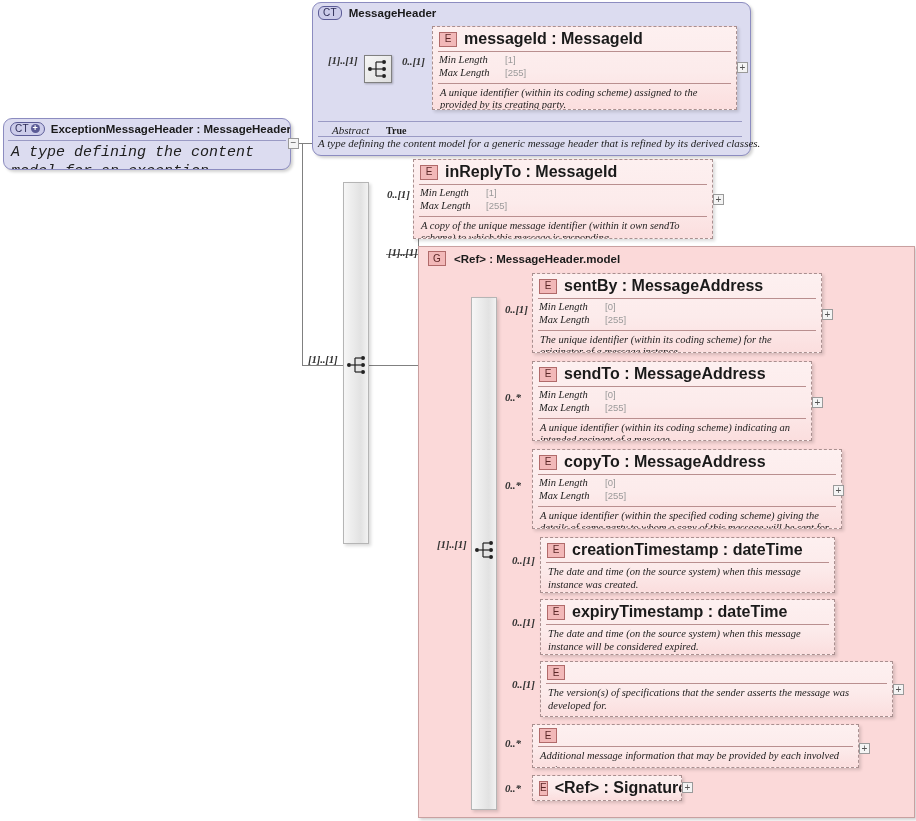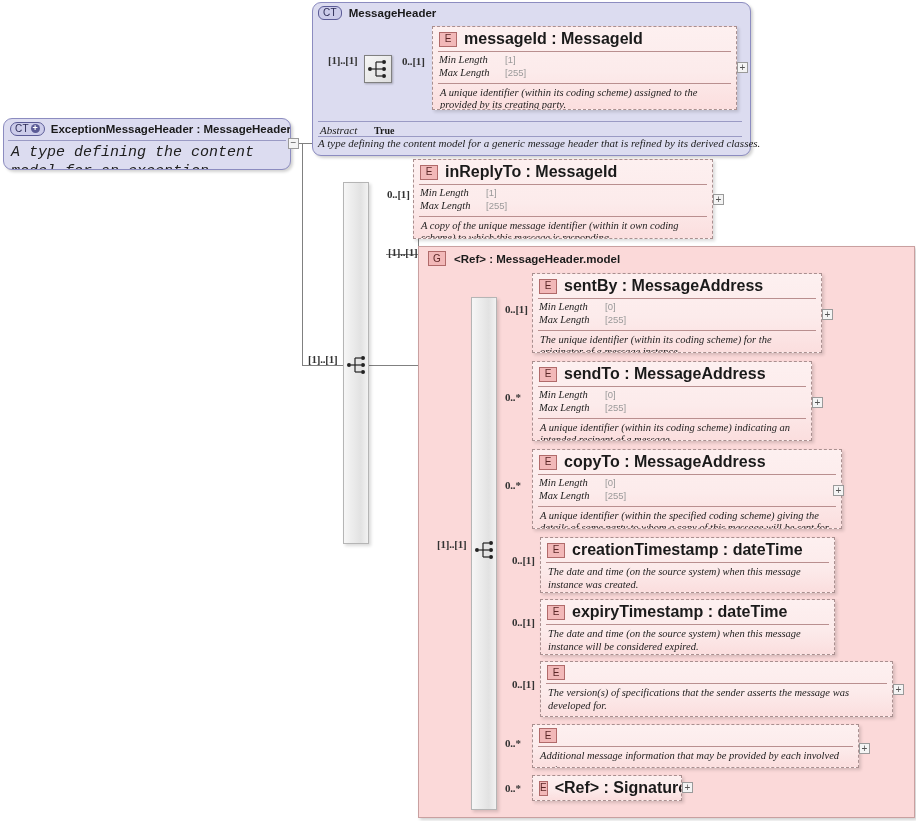--- a/index.html
+++ b/index.html
@@ -25,20 +25,21 @@
   .abs { position: absolute; box-sizing: border-box; }
 
   
   .hline { position:absolute; height:1px; background:#808080; }
   .vline { position:absolute; width:1px; background:#808080; }
 
   
   .card {
     position: absolute;
     font-family: "Liberation Serif", serif;
+    font-style: italic;
     font-weight: bold;
     font-size: 11px;
     color: #333333;
     white-space: nowrap;
     letter-spacing: -0.2px;
   }
 
   
   .ct-box {
     position: absolute;
@@ -281,21 +282,21 @@
   <div class="ct-box" style="left:312px; top:2px; width:437px; height:152px;">
   </div>
   <div class="abs" style="left:318px; top:6px; display:flex; align-items:center; gap:7px;">
     <span class="badge badge-ct" style="border-radius:6px;">
       <span>CT</span>
     </span>
     <span class="ct-title">MessageHeader</span>
   </div>
 
   <div class="ct-sep" style="left:318px; top:121px; width:424px;"></div>
-  <div class="abstract-row" style="left:320px; top:124px;">
+  <div class="abstract-row" style="left:332px; top:124px;">
     <span class="k">Abstract</span>
     <span class="v">True</span>
   </div>
   <div class="ct-sep" style="left:318px; top:136px; width:424px;"></div>
   <div class="ct-doc" style="left:318px; top:137px;">A type defining the content model for a generic message header that is refined by its derived classes.</div>
 
   <div class="compositor framed" style="left:364px; top:55px;">
     <svg width="26" height="26" viewBox="0 0 26 26">
       <circle cx="5" cy="13" r="2" fill="#222"></circle>
       <line x1="7" y1="13" x2="11" y2="13" stroke="#222" stroke-width="1.2"></line>
@@ -351,21 +352,21 @@
       <span class="elem-title">inReplyTo  :  MessageId</span>
     </div>
     <div class="sep"></div>
     <div class="facets">
       <div class="facet-name">Min Length</div>
       <div class="facet-val">[1]</div>
       <div class="facet-name">Max Length</div>
       <div class="facet-val">[255]</div>
     </div>
     <div class="sep"></div>
-    <div class="doc">A copy of the unique message identifier (within it own coding scheme) to which this message is responding.</div>
+    <div class="doc">A copy of the unique message identifier (within it own sendTo scheme) to which this message is responding.</div>
   </div>
   <div class="card" style="left:387px; top:188px;">0..[1]</div>
   <div class="expander" style="left:713px; top:194px;">+</div>
 
   <div class="seqbar" style="left:343px; top:182px; width:26px; height:362px;"></div>
   <div class="compositor" style="left:344px; top:352px;">
     <svg width="26" height="26" viewBox="0 0 26 26">
       <circle cx="5" cy="13" r="2" fill="#222"></circle>
       <line x1="7" y1="13" x2="11" y2="13" stroke="#222" stroke-width="1.2"></line>
       <line x1="11" y1="6" x2="11" y2="20" stroke="#222" stroke-width="1.2"></line>

